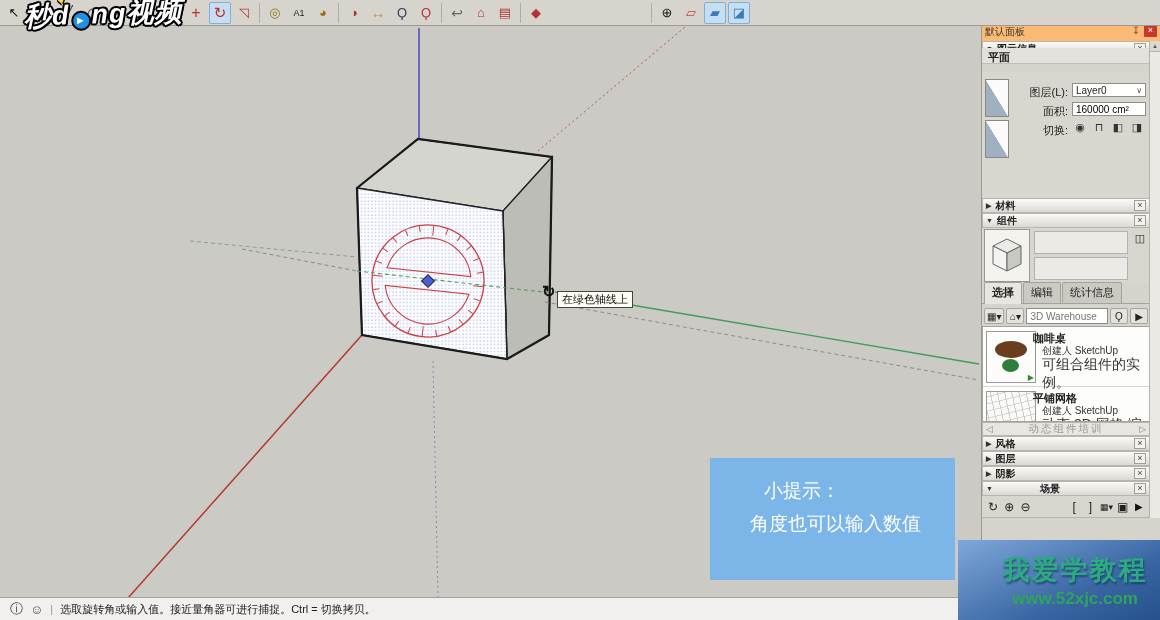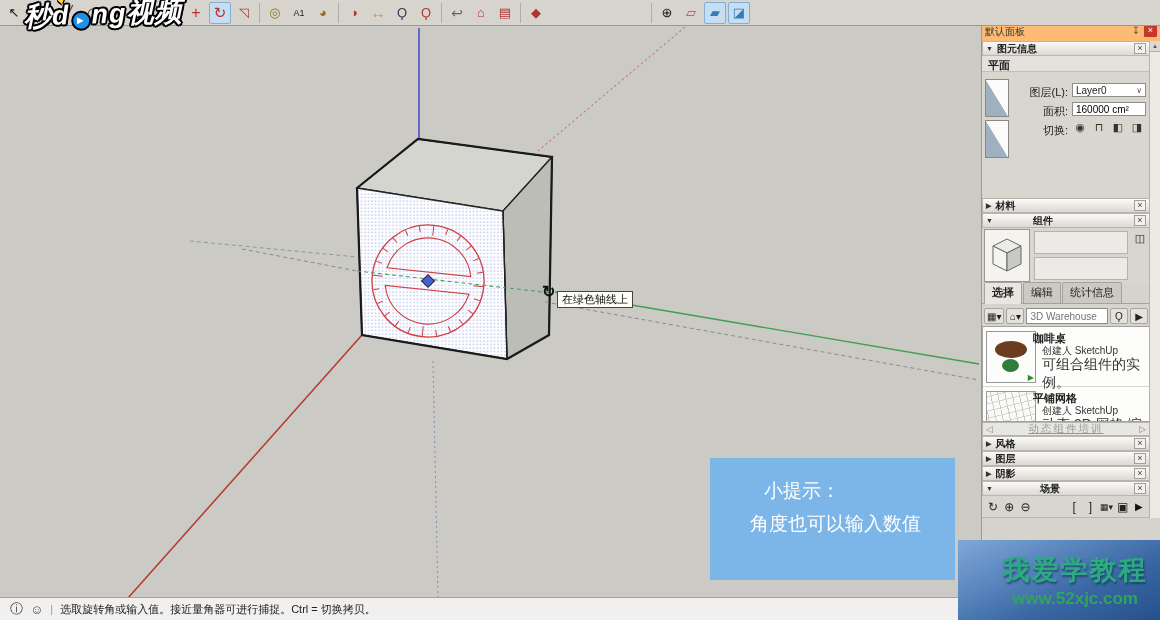--- a/index.html
+++ b/index.html
@@ -51,21 +51,21 @@
   .tray-title{position:absolute;top:0;left:0;right:0;height:16px;background:#fdba74;
     display:flex;padding:0 3px;font-size:10px;color:#333;}
   .tray-title .pin{margin-left:auto;font-size:10px;color:#555;width:12px;text-align:center;}
   .tray-title .trayclose{width:13px;height:12px;background:#c4392b;color:#fff;font-size:9px;
     line-height:11px;text-align:center;border-radius:1px;margin-left:2px;}
   .hdr{position:absolute;left:0;width:168px;height:15px;background:linear-gradient(#fafaf8,#dcd9d3);
     border:1px solid #b8b5af;display:flex;align-items:center;padding:0 3px;font-size:10px;font-weight:bold;}
   .hdr .arr{font-size:7px;margin-right:4px;color:#333;}
   .hdr .x{margin-left:auto;width:12px;height:11px;border:1px solid #a0a09a;background:#f2f1ee;
     font-size:9px;line-height:9px;text-align:center;color:#444;font-weight:normal;}
-  .surface-row{position:absolute;top:31px;left:0;width:168px;height:16px;background:#e3e1dc;
+  .surface-row{position:absolute;top:23px;left:0;width:168px;height:16px;background:#e3e1dc;
     border-bottom:1px solid #c2bfb9;font-weight:bold;padding:2px 0 0 6px;}
   .entity-body{position:absolute;top:47px;left:0;width:168px;height:126px;background:#d9d6d0;}
   .matthumb{position:absolute;left:3px;width:24px;height:38px;border:1px solid #8a8a85;
     background:linear-gradient(to top right,#9fb0c0 49%,#fbfbfb 50%);}
   .flabel{position:absolute;left:24px;width:62px;text-align:right;font-size:11px;}
   .fbox{position:absolute;left:90px;width:74px;height:14px;background:#fff;border:1px solid #8e8e88;
     font-size:10px;padding:1px 3px;display:flex;align-items:center;}
   .fbox .caret{margin-left:auto;font-size:8px;color:#555;}
   .toggles{position:absolute;left:90px;top:48px;display:flex;gap:3px;}
   .toggles .tgl{width:16px;height:14px;display:flex;align-items:center;justify-content:center;
@@ -94,21 +94,21 @@
   .cdesc{position:absolute;left:59px;top:29px;font-size:14px;color:#333;width:105px;}
   .coffee-top{position:absolute;left:8px;top:9px;width:32px;height:17px;border-radius:50%;background:#6b3d20;}
   .coffee-base{position:absolute;left:15px;top:27px;width:17px;height:13px;border-radius:50%;background:#2e7d3a;}
   .cplay{position:absolute;right:1px;bottom:0;font-size:8px;color:#2e8b2e;}
   .gridthumb{position:absolute;inset:0;background:
       repeating-linear-gradient(78deg,transparent 0 6px,#ccccc8 6px 7px),
       repeating-linear-gradient(-14deg,transparent 0 6px,#d6d6d2 6px 7px),#fafaf8;}
   .pager{position:absolute;top:397px;left:0;width:168px;height:14px;background:#e8e6e1;
     border:1px solid #b8b5af;display:flex;align-items:center;}
   .pager .pbtn{width:13px;text-align:center;font-size:9px;color:#888;}
-  .pager .ptext{flex:1;text-align:center;color:#9a9892;font-size:10.5px;letter-spacing:2px;text-decoration:underline;}
+  .pager .ptext{flex:1;text-align:center;color:#9a9892;font-size:10.5px;letter-spacing:2px;}
   .scenes-bar{position:absolute;top:471px;left:0;width:168px;height:22px;background:#d9d6d0;
     border-bottom:1px solid #b8b5af;display:flex;align-items:center;padding:0 3px;}
   .scenes-bar .tbtn{width:17px;height:17px;font-size:12px;margin:0;}
   .vscroll{position:absolute;right:0;top:16px;width:11px;height:477px;background:#ece9e4;
     border-left:1px solid #b5b2af;}
   .vscroll .sup{height:11px;background:#dcd9d3;border-bottom:1px solid #b5b2af;
     font-size:7px;line-height:10px;text-align:center;color:#555;}
   
   .statusbar{position:absolute;bottom:0;left:0;right:0;height:22px;background:#f1f0ee;
     border-top:1px solid #a5a29c;display:flex;align-items:center;gap:7px;
@@ -317,21 +317,21 @@
         <span class="tgl" style="color: rgb(51, 51, 51);">◧</span>
         <span class="tgl" style="color: rgb(51, 51, 51);">◨</span>
       </div>
   </div>
 
   <div class="hdr" style="top:173px;">
     <span class="arr">▶</span>
     <span>材料</span>
     <span class="x">×</span>
   </div>
-  <div class="hdr" style="top:188px;gap:36px;">
+  <div class="hdr" style="top:188px;">
     <span class="arr">▼</span>
     <span>组件</span>
     <span class="x">×</span>
   </div>
   <div class="comp-preview">
     <div class="comp-box">
       <svg width="44" height="51" viewBox="0 0 44 51">
         <polygon points="22,9 36,16 22,23 8,16" fill="#ebebe7" stroke="#666" stroke-width="1"></polygon>
         <polygon points="8,16 22,23 22,41 8,34" fill="#f4f4f0" stroke="#666" stroke-width="1"></polygon>
         <polygon points="36,16 22,23 22,41 36,34" fill="#c9c9c3" stroke="#666" stroke-width="1"></polygon>

